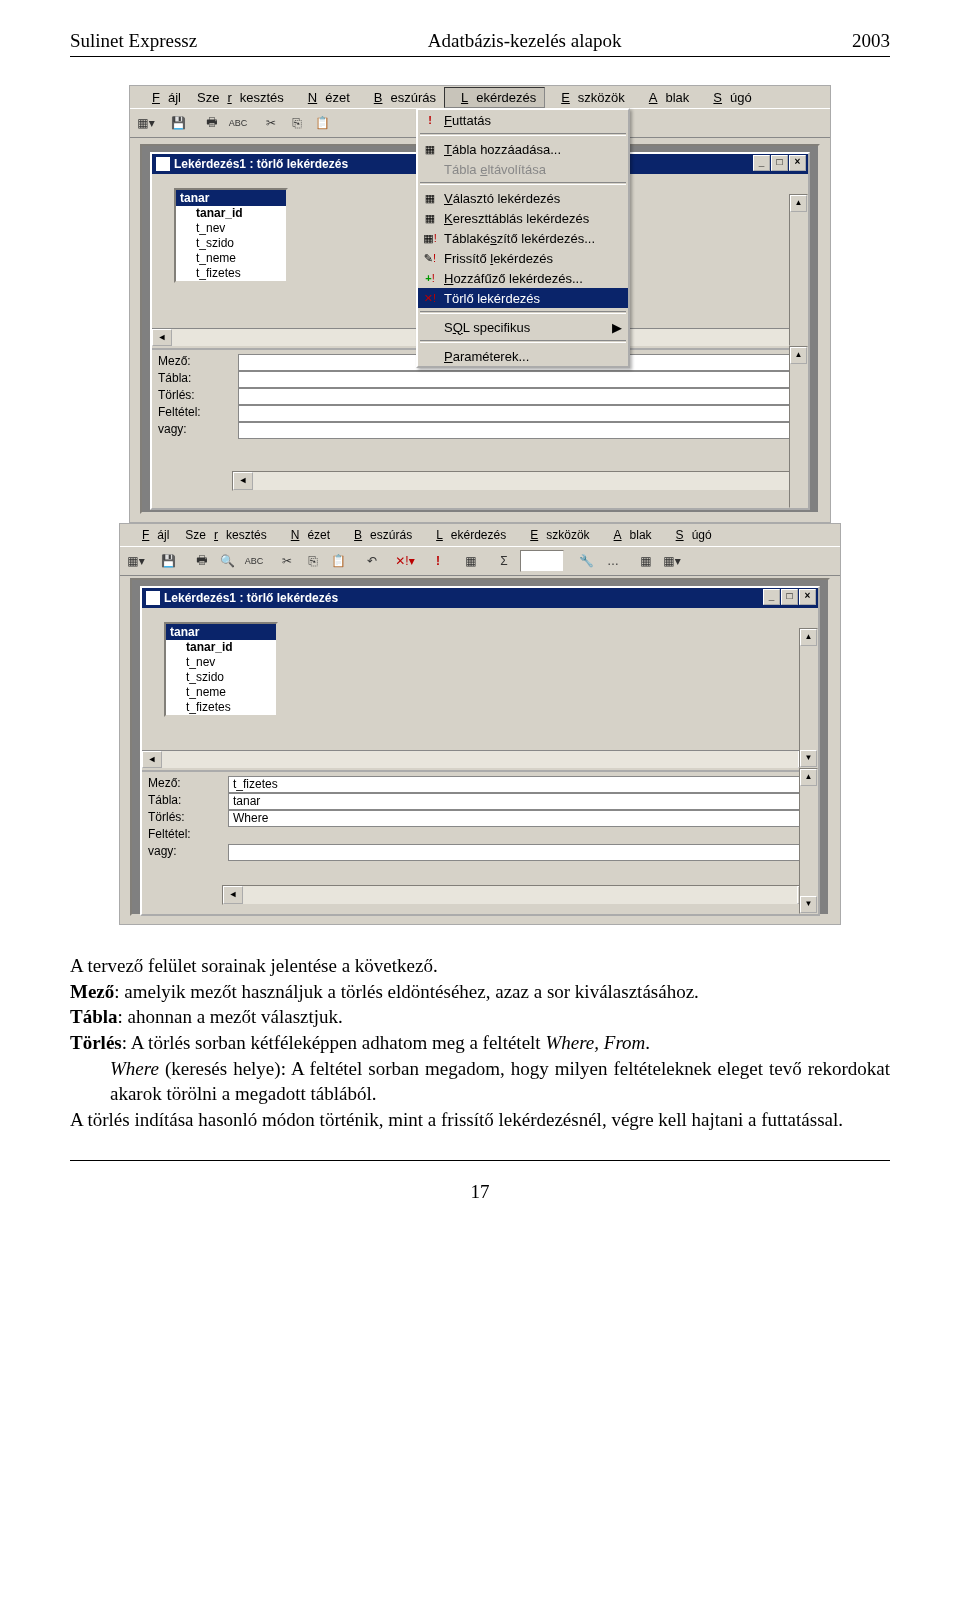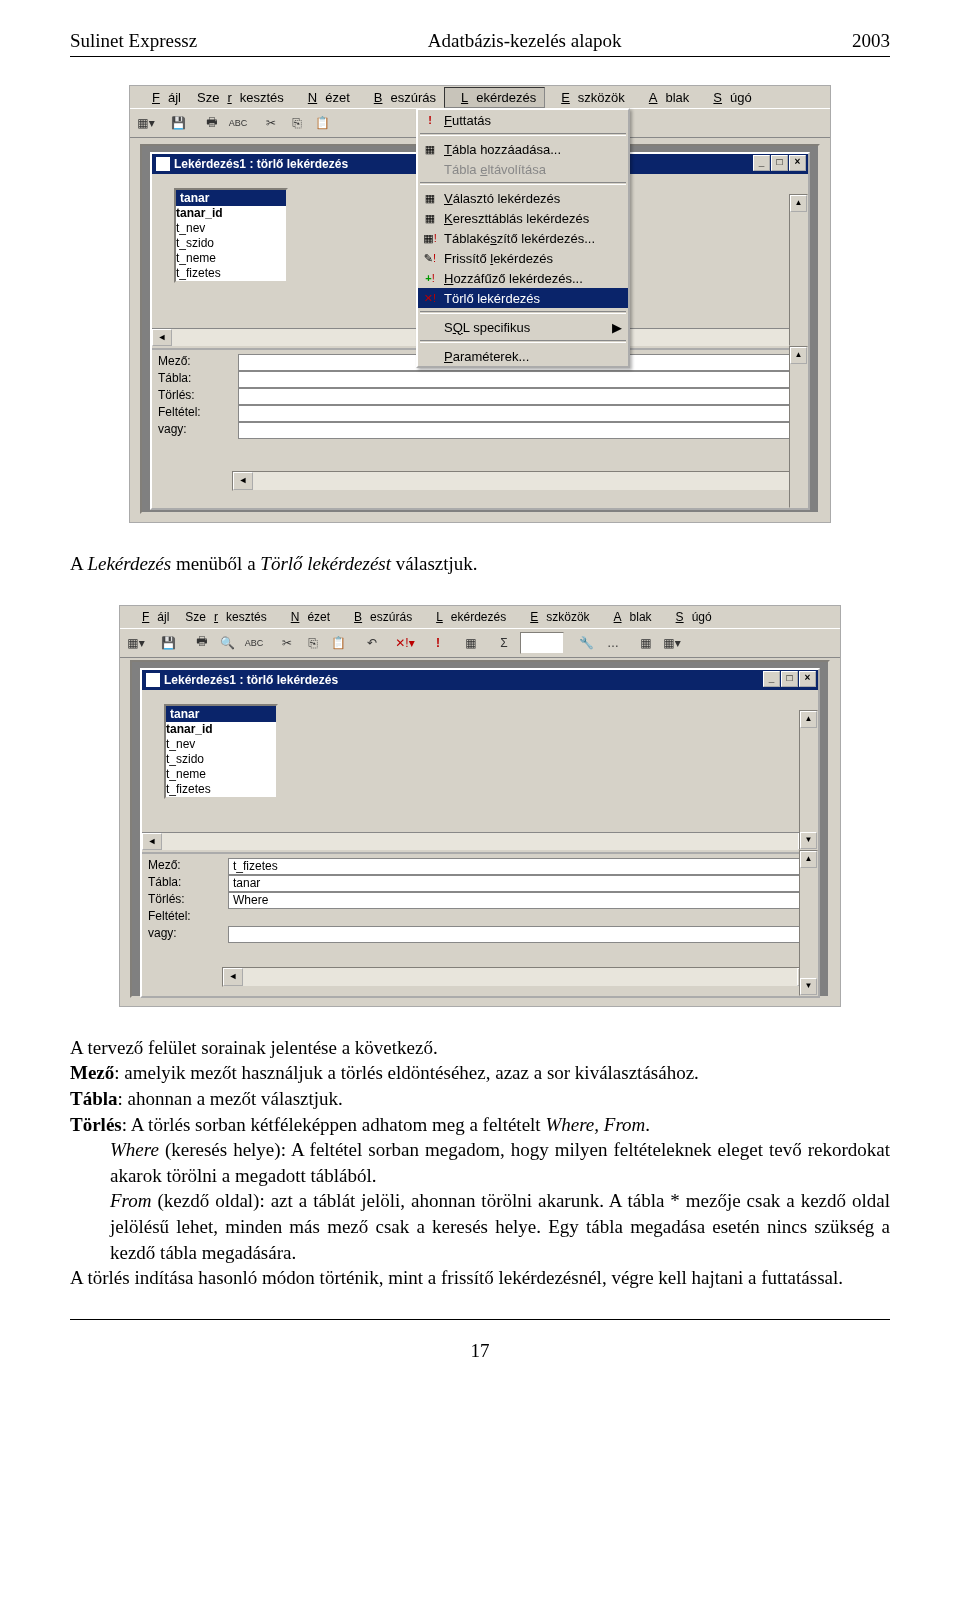--- a/index.html
+++ b/index.html
@@ -13,21 +13,21 @@
   .menubar .u{text-decoration:underline}
   .tbar{height:28px;background:#d6d2c8;border-top:1px solid #fff;border-bottom:1px solid #888;display:flex;align-items:center;padding:0 4px;gap:2px}
   .tbtn{width:22px;height:22px;border:1px solid #d6d2c8;display:inline-flex;align-items:center;justify-content:center;color:#333;font-size:12px}
   .tsep{width:5px}
   .mdi{position:absolute;left:10px;top:58px;right:10px;bottom:8px;background:#808080;border:2px inset #d6d2c8}
   .win{position:absolute;left:8px;top:6px;right:8px;background:#d6d2c8;border:2px outset #fff}
   .titlebar{height:20px;background:#0a246a;color:#fff;font-weight:bold;display:flex;align-items:center;padding:0 4px;font-size:12px}
   .titlebar .icon{width:14px;height:14px;background:#fff;margin-right:4px;display:inline-block}
   .tblbox{position:absolute;width:110px;background:#fff;border:2px inset #d6d2c8;font-size:12px}
   .tblbox .hdrrow{background:#0a246a;color:#fff;font-weight:bold;padding:1px 4px}
-  .tblbox .fldrow{padding:0 0;border-bottom:0;line-height:15px}
+  .tblbox .fldrow{padding:0 20px;border-bottom:0;line-height:15px}
   .tblbox .bold{font-weight:bold}
   .upper{position:relative;height:172px;background:#d6d2c8;border-bottom:2px inset #d6d2c8}
   .lower{background:#d6d2c8;border-top:2px inset #fff;padding:4px 0 0 0}
   .gridlbl{padding:0 6px;font-size:12px;width:74px;color:#000}
   .gridrow{display:flex;height:17px}
   .gridcell{flex:1;border:1px solid #888;background:#fff;padding:0 4px;font-size:12px}
   .scroll-h{height:18px;background:#d6d2c8;border:1px inset #d6d2c8;margin:2px 0 0 80px;display:flex}
   .scroll-btn{width:18px;background:#d6d2c8;border:1px outset #fff;font-size:9px;text-align:center;line-height:14px}
   .scroll-track{flex:1;background:#e8e5dc}
   .dropdown{position:absolute;left:286px;top:22px;width:210px;background:#d6d2c8;border:2px outset #fff;box-shadow:2px 2px 3px rgba(0,0,0,.3)}
@@ -193,23 +193,20 @@
           <span>S<span class="u">Q</span>L specifikus</span>
           <span class="arrow">▶</span>
         </div>
     <div class="sep"></div>
     <div class="it">
           <span><span class="u">P</span>araméterek...</span>
         </div>
   </div>
 </div>
 
-<div class="para">
-  <span>A </span><i>Lekérdezés</i><span> menüből a </span><i>Törlő lekérdezést</i><span> választjuk.</span>
-</div>
 
 <div class="shot shot2">
   <div class="menubar" style="font-size:12px">
     <span><span class="u">F</span>ájl</span>
     <span>Sze<span class="u">r</span>kesztés</span>
     <span><span class="u">N</span>ézet</span>
     <span><span class="u">B</span>eszúrás</span>
     <span><span class="u">L</span>ekérdezés</span>
     <span><span class="u">E</span>szközök</span>
     <span><span class="u">A</span>blak</span>
@@ -309,20 +306,19 @@
     </div>
   </div>
 </div>
 
 <div class="para just">
   <div>A tervező felület sorainak jelentése a következő.</div>
   <div><b>Mező</b><span>: amelyik mezőt használjuk a törlés eldöntéséhez, azaz a sor kiválasztásához.</span></div>
   <div><b>Tábla</b><span>: ahonnan a mezőt választjuk.</span></div>
   <div><b>Törlés</b><span>: A törlés sorban kétféleképpen adhatom meg a feltételt </span><i>Where, From</i><span>.</span></div>
   <div style="padding-left:40px"><i>Where</i><span> (keresés helye): A feltétel sorban megadom, hogy milyen feltételeknek eleget tevő rekordokat akarok törölni a megadott táblából.</span></div>
-  <div style="padding-left:40px"><i>From</i><span> (kezdő oldal): azt a táblát jelöli, ahonnan törölni akarunk. A tábla * mezője csak a kezdő oldal jelölésű lehet, minden más mező csak a keresés helye. Egy tábla megadása esetén nincs szükség a kezdő tábla megadására.</span></div>
   <div>A törlés indítása hasonló módon történik, mint a frissítő lekérdezésnél, végre kell hajtani a futtatással.</div>
 </div>
 
 <hr class="hrule" style="margin:28px 0 4px 0">
 <div class="pgnum">17</div>
 
 </div>
 
 </body></html>

